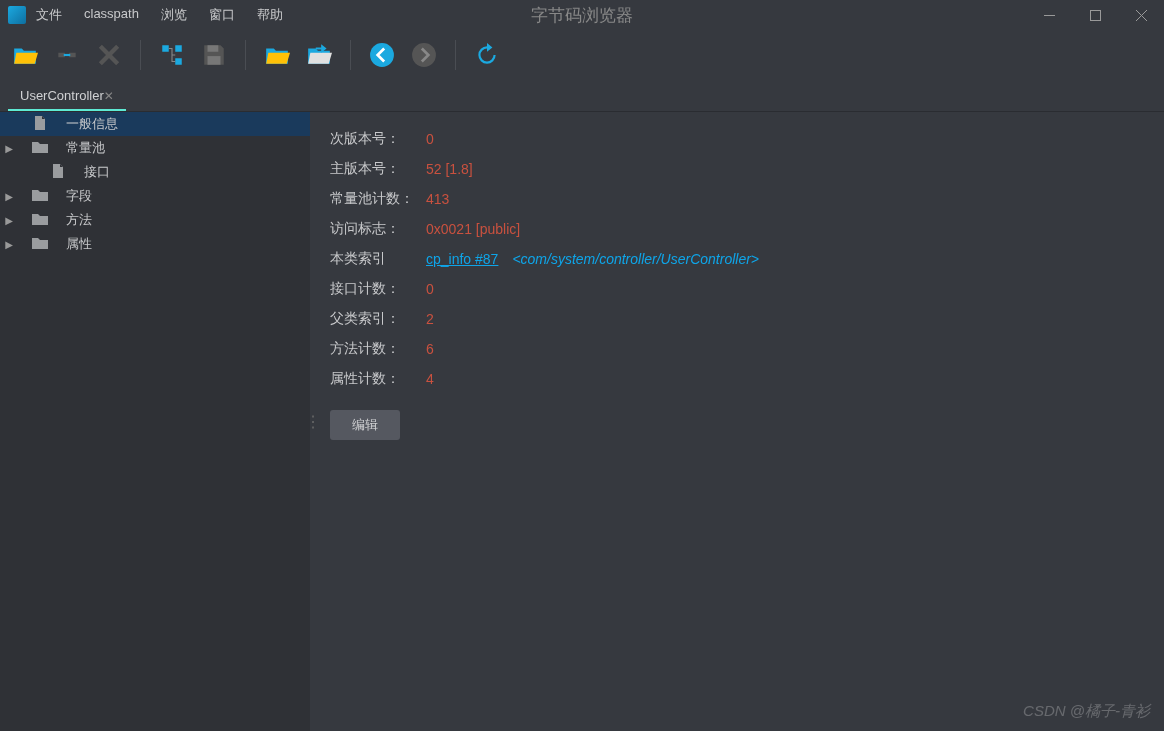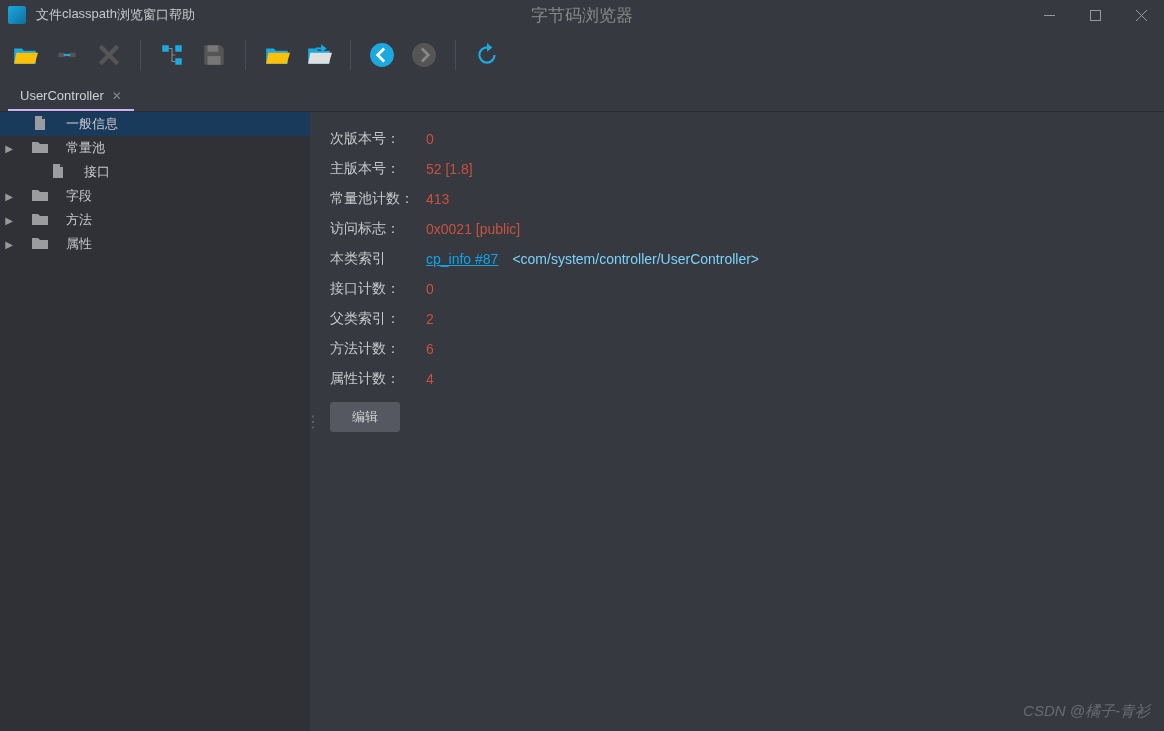--- a/index.html
+++ b/index.html
@@ -1,54 +1,54 @@
 <!DOCTYPE html>
 <html><head>
 <meta charset="utf-8">
 <style>
 * { margin: 0; padding: 0; box-sizing: border-box; font-family: "Microsoft YaHei", "Segoe UI", sans-serif; }
 body { width: 1164px; height: 731px; background: #36393f; color: #c8c9cb; overflow: hidden; position: relative; }
 
 .titlebar { height: 30px; display: flex; align-items: center; background: #36393f; }
 .app-icon { width: 18px; height: 18px; margin: 0 10px 0 8px; background: linear-gradient(135deg,#1ba9e0,#0e6fa0); border-radius: 2px; }
-.menu { display: flex; font-size: 13px; }
+.menu { display: flex; gap: 22px; font-size: 13px; }
 .menu span { cursor: default; }
 .title-center { position: absolute; left: 50%; transform: translateX(-50%); font-size: 17px; color: #888; }
 .win-controls { margin-left: auto; display: flex; }
 .win-btn { width: 46px; height: 30px; display: flex; align-items: center; justify-content: center; color: #999; }
 .win-btn svg { width: 11px; height: 11px; }
 
 .toolbar { height: 50px; display: flex; align-items: center; gap: 12px; padding: 0 10px; }
 .tb-sep { width: 1px; height: 30px; background: #4a4d53; margin: 0 4px; }
 .tb-btn { width: 30px; height: 30px; display: flex; align-items: center; justify-content: center; }
 .tb-btn svg { width: 26px; height: 26px; }
 
 .tabbar { height: 32px; display: flex; align-items: flex-end; padding-left: 8px; border-bottom: 1px solid #2a2c31; }
-.tab { padding: 6px 12px; font-size: 13px; color: #d0d1d3; border-bottom: 2px solid #c4b5fd; display: flex; align-items: flex-end; gap: 8px; }
+.tab { padding: 6px 12px; font-size: 13px; color: #d0d1d3; border-bottom: 2px solid #5eead4; display: flex; align-items: flex-end; }
 .tab .close { color: #888; font-size: 12px; }
 
 .content { display: flex; height: calc(100% - 112px); }
 .sidebar { width: 310px; background: #2f3136; overflow-y: auto; }
 .tree-item { display: flex; align-items: center; height: 24px; padding-left: 4px; font-size: 13px; gap: 18px; cursor: default; }
 .tree-item.selected { background: #1a3a5c; }
 .tree-arrow { width: 10px; color: #999; font-size: 10px; text-align: center; }
 .tree-arrow.blank { visibility: hidden; }
 .tree-icon { width: 16px; height: 14px; }
 .folder-ico { fill: #9a9c9f; }
 .file-ico { fill: #9a9c9f; }
 
 .drag-handle { width: 6px; display: flex; align-items: center; justify-content: center; color: #666; cursor: col-resize; }
 
 .main { flex: 1; padding: 12px 14px; font-size: 14px; }
 .row { display: flex; align-items: center; min-height: 30px; }
 .label { width: 96px; color: #c8c9cb; }
 .val { color: #c9513f; }
 .link { color: #0ea5e9; text-decoration: underline; cursor: pointer; margin-right: 14px; }
-.cls { color: #7dd3fc; }
-.edit-btn { margin-top: 8px; padding: 6px 22px; background: #555860; color: #d0d1d3; border: none; border-radius: 3px; font-size: 13px; cursor: pointer; }
+.cls { color: #0ea5e9; font-style: italic; }
+.edit-btn { margin-top: 16px; padding: 6px 22px; background: #555860; color: #d0d1d3; border: none; border-radius: 3px; font-size: 13px; cursor: pointer; }
 
 .watermark { position: absolute; right: 14px; bottom: 10px; color: rgba(230,230,230,0.28); font-size: 15px; font-style: italic; }
 </style>
 </head>
 <body>
 
 <div class="titlebar">
   <div class="app-icon"></div>
   <div class="menu">
     <span>文件</span>

